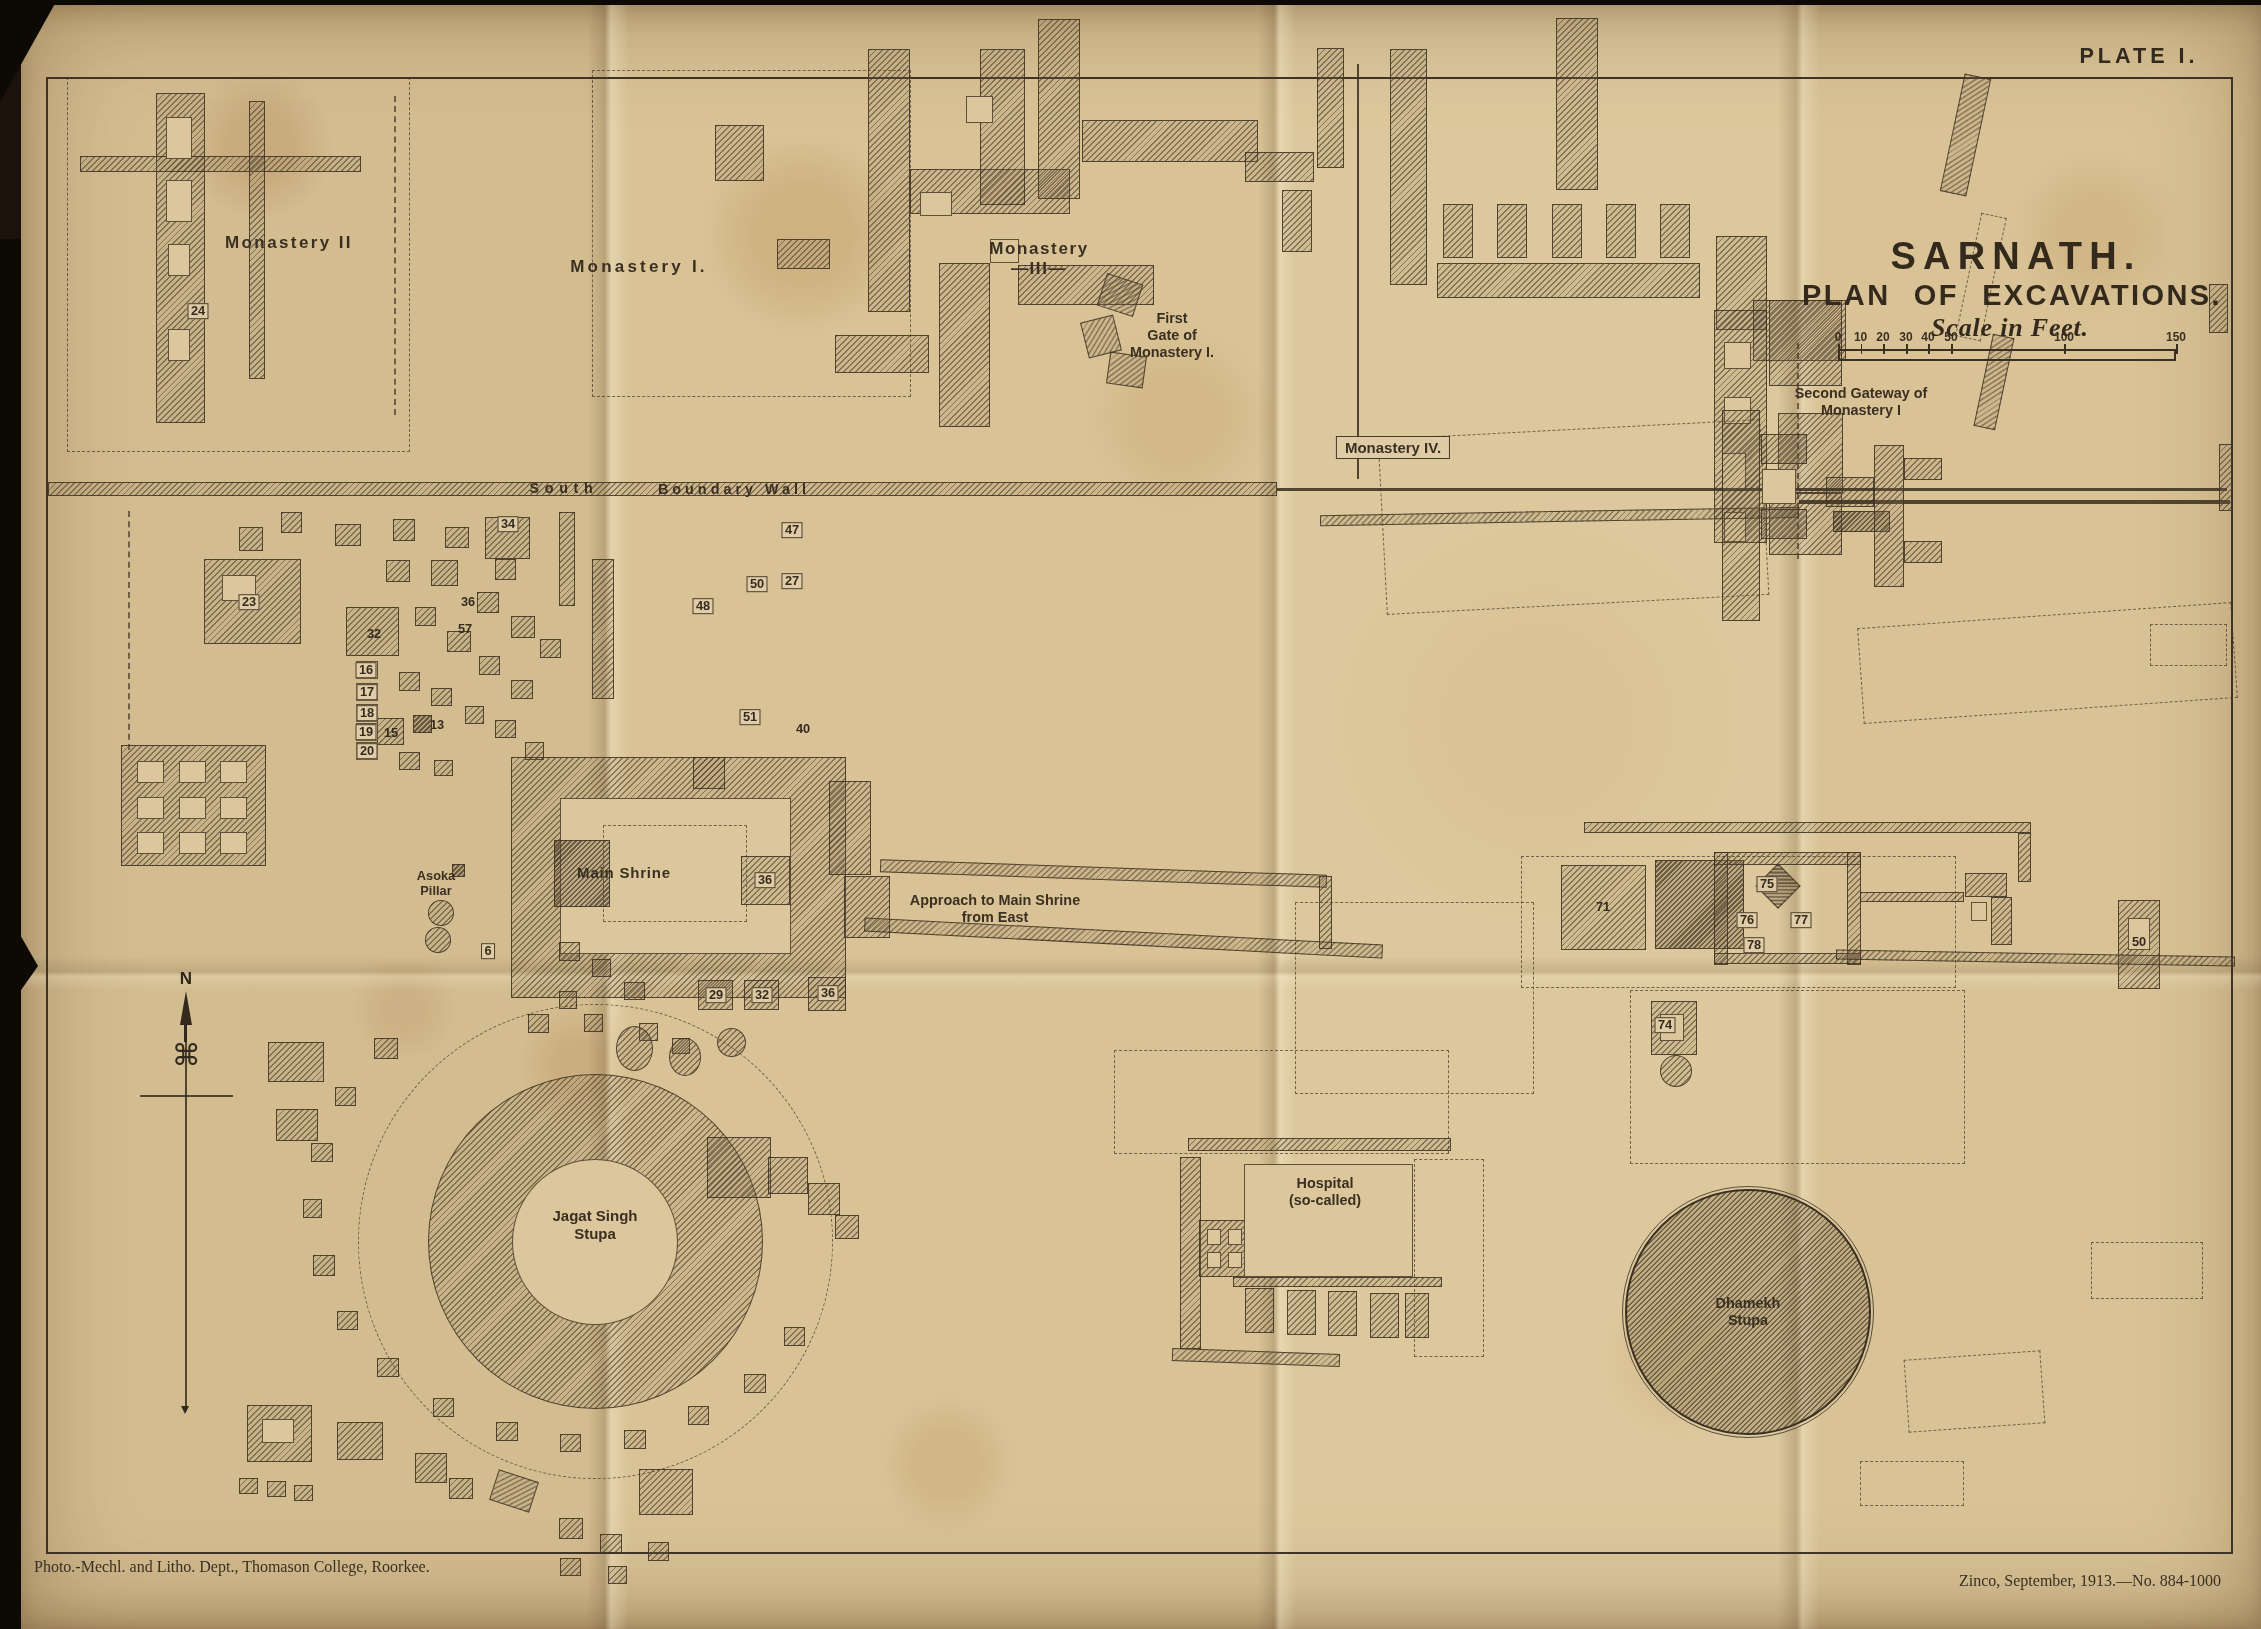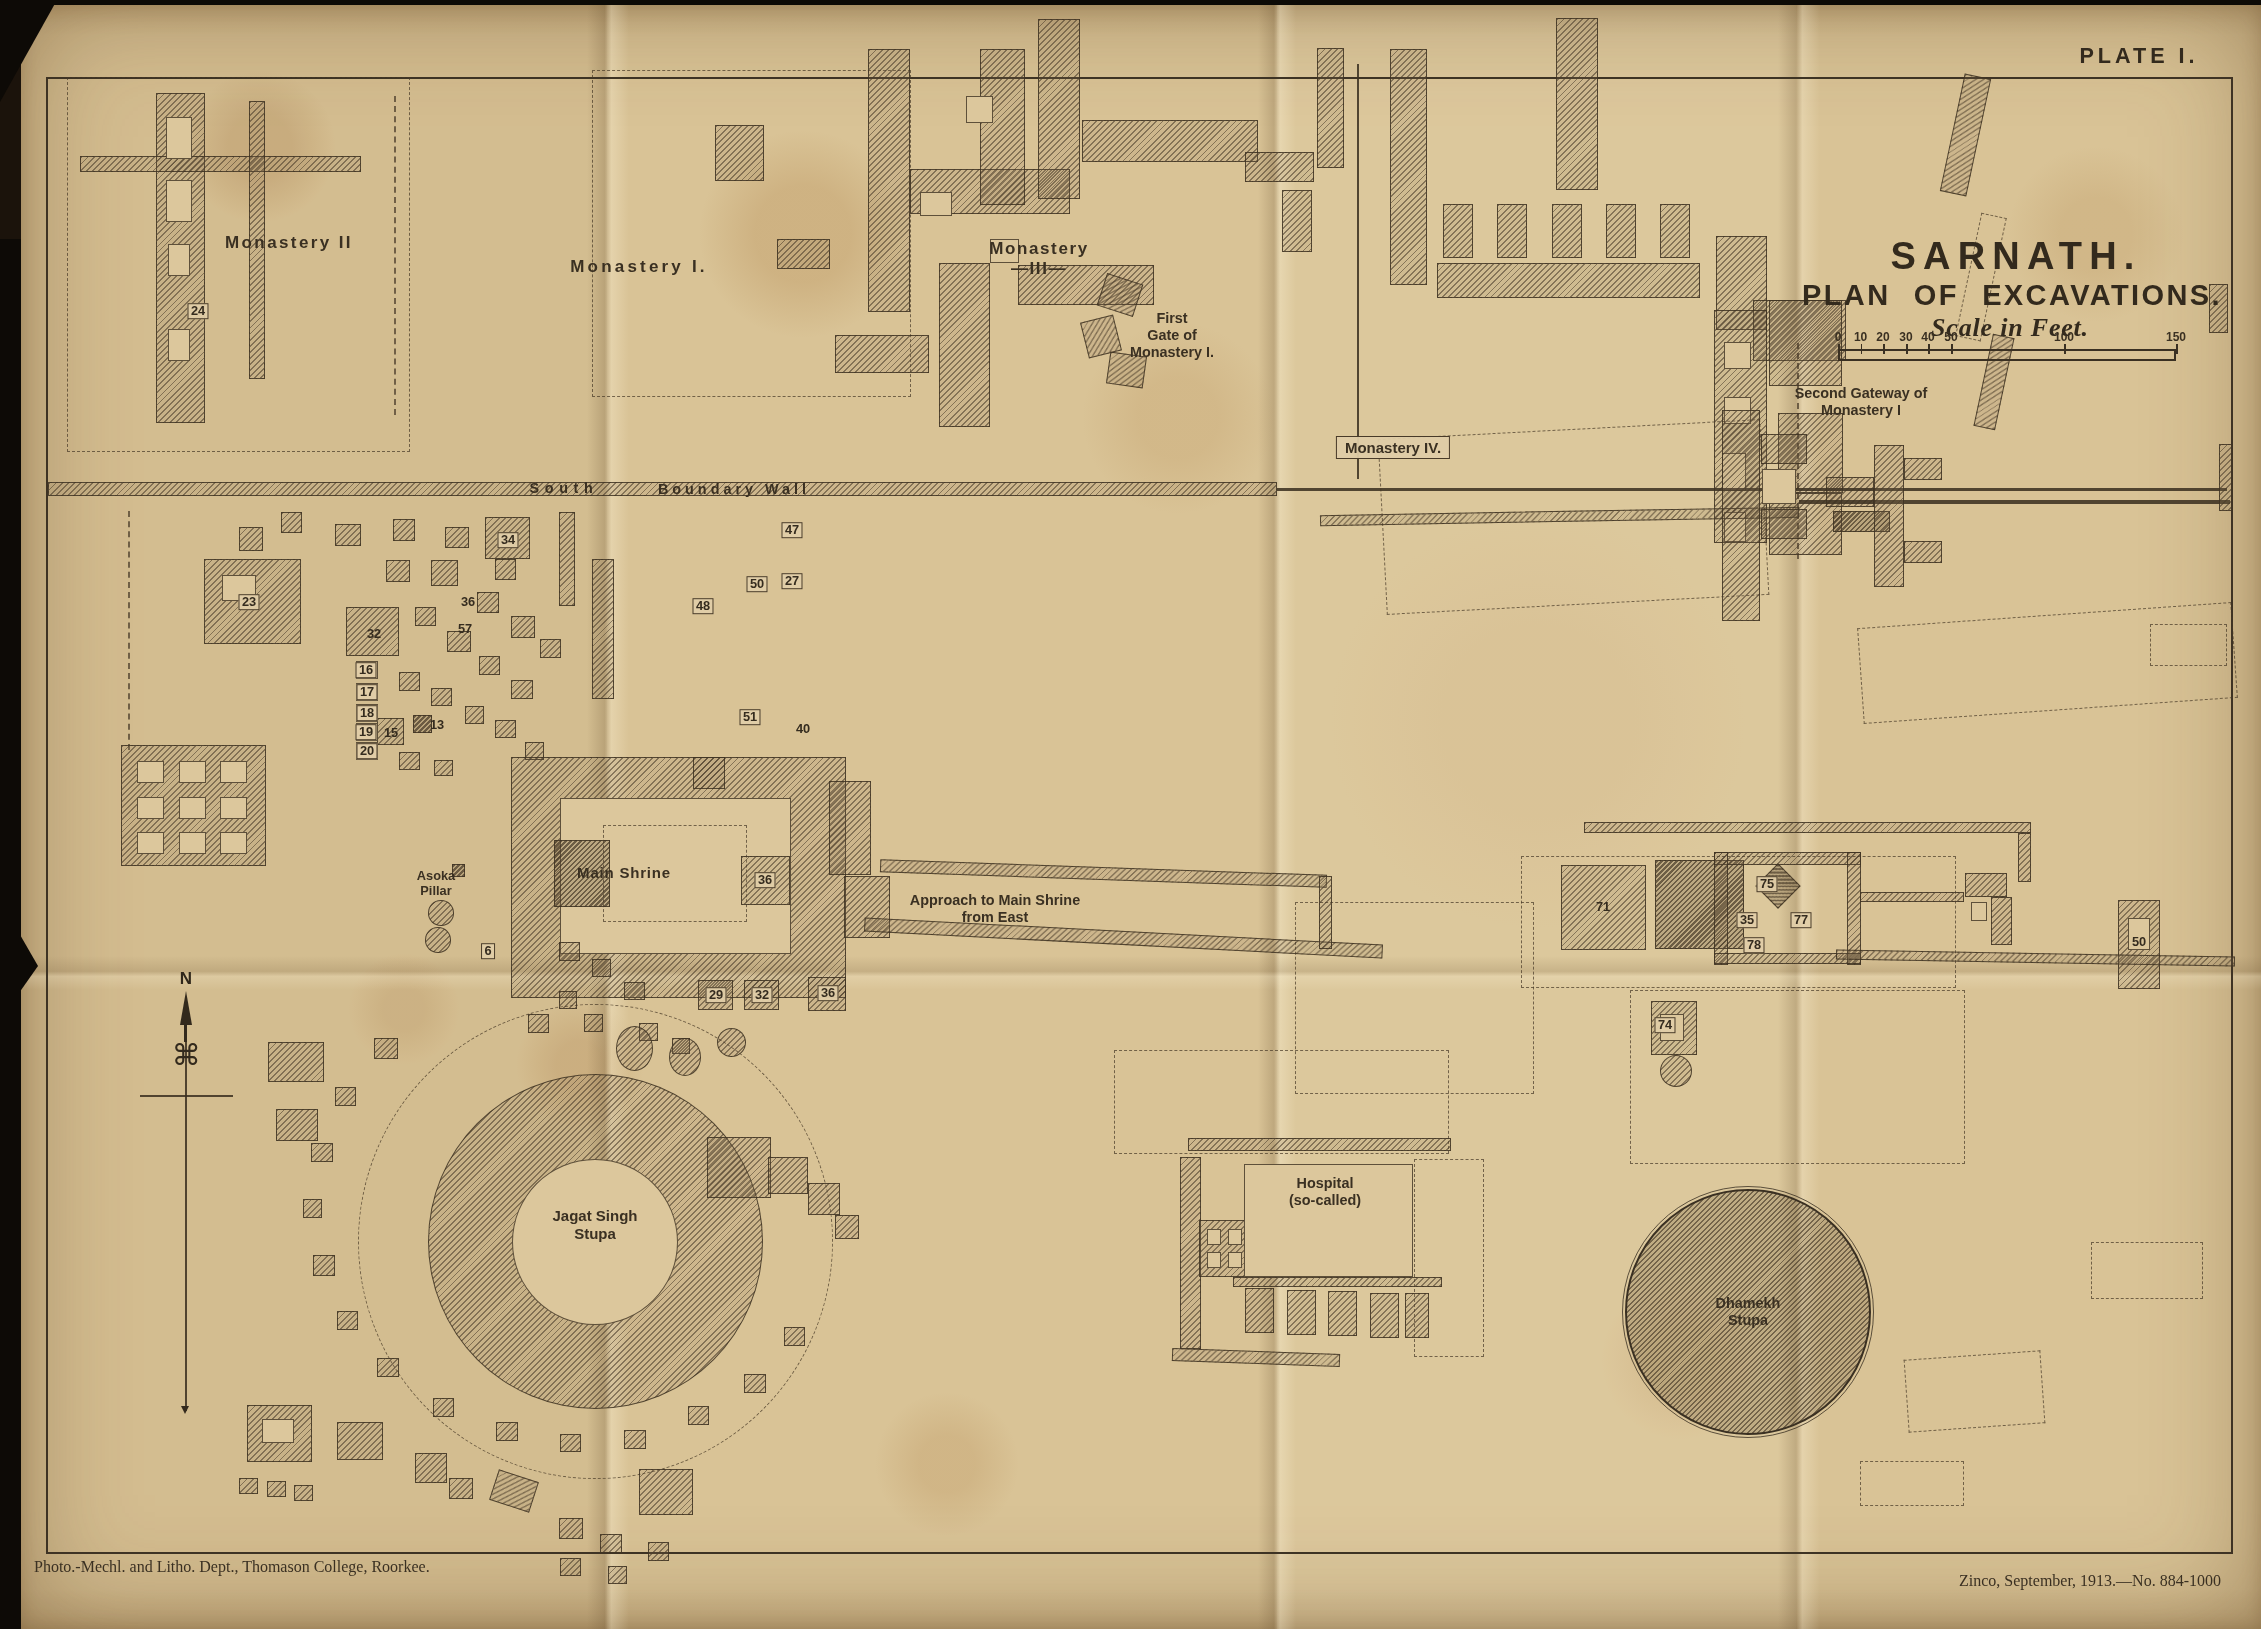--- a/index.html
+++ b/index.html
@@ -373,21 +373,21 @@
         <div>Hospital</div>
         <div>(so-called)</div>
       </div>
       <div class="mlabel" style="left: 1748px; top: 1295px; font-size: 14.4px;">
         <div>Dhamekh</div>
         <div>Stupa</div>
       </div>
     </div>
   <div id="map-markers">
       <div class="marker boxed" style="left: 198px; top: 311px;">24</div>
-      <div class="marker boxed" style="left: 508px; top: 540px;">34</div>
+      <div class="marker boxed" style="left: 508px; top: 524px;">34</div>
       <div class="marker boxed" style="left: 792px; top: 530px;">47</div>
       <div class="marker" style="left: 468px; top: 602px;">36</div>
       <div class="marker" style="left: 465px; top: 629px;">57</div>
       <div class="marker boxed" style="left: 249px; top: 602px;">23</div>
       <div class="marker" style="left: 374px; top: 634px;">32</div>
       <div class="marker boxed" style="left: 366px; top: 670px;">16</div>
       <div class="marker boxed" style="left: 367px; top: 692px;">17</div>
       <div class="marker boxed" style="left: 367px; top: 713px;">18</div>
       <div class="marker boxed" style="left: 366px; top: 732px;">19</div>
       <div class="marker boxed" style="left: 367px; top: 751px;">20</div>
@@ -398,21 +398,21 @@
       <div class="marker boxed" style="left: 792px; top: 581px;">27</div>
       <div class="marker boxed" style="left: 750px; top: 717px;">51</div>
       <div class="marker" style="left: 803px; top: 729px;">40</div>
       <div class="marker boxed" style="left: 488px; top: 951px;">6</div>
       <div class="marker boxed" style="left: 765px; top: 880px;">36</div>
       <div class="marker boxed" style="left: 716px; top: 995px;">29</div>
       <div class="marker boxed" style="left: 762px; top: 995px;">32</div>
       <div class="marker boxed" style="left: 828px; top: 993px;">36</div>
       <div class="marker" style="left: 1603px; top: 907px;">71</div>
       <div class="marker boxed" style="left: 1767px; top: 884px;">75</div>
-      <div class="marker boxed" style="left: 1747px; top: 920px;">35</div>
+      <div class="marker boxed" style="left: 1747px; top: 920px;">76</div>
       <div class="marker boxed" style="left: 1801px; top: 920px;">77</div>
       <div class="marker boxed" style="left: 1754px; top: 945px;">78</div>
       <div class="marker boxed" style="left: 1665px; top: 1025px;">74</div>
       <div class="marker" style="left: 2139px; top: 942px;">50</div>
     </div>
 
   <div id="plate" class="t-center" style="left:2139px;top:43px;">PLATE I.</div>
   <div id="title-heading" class="t-center" style="left:2016px;top:235px;">SARNATH.</div>
   <div id="title-sub" class="t-center" style="left:2012px;top:279px;">PLAN OF EXCAVATIONS.</div>
   <div id="scale-caption" class="t-center" style="left:2010px;top:313px;">Scale in Feet.</div>

